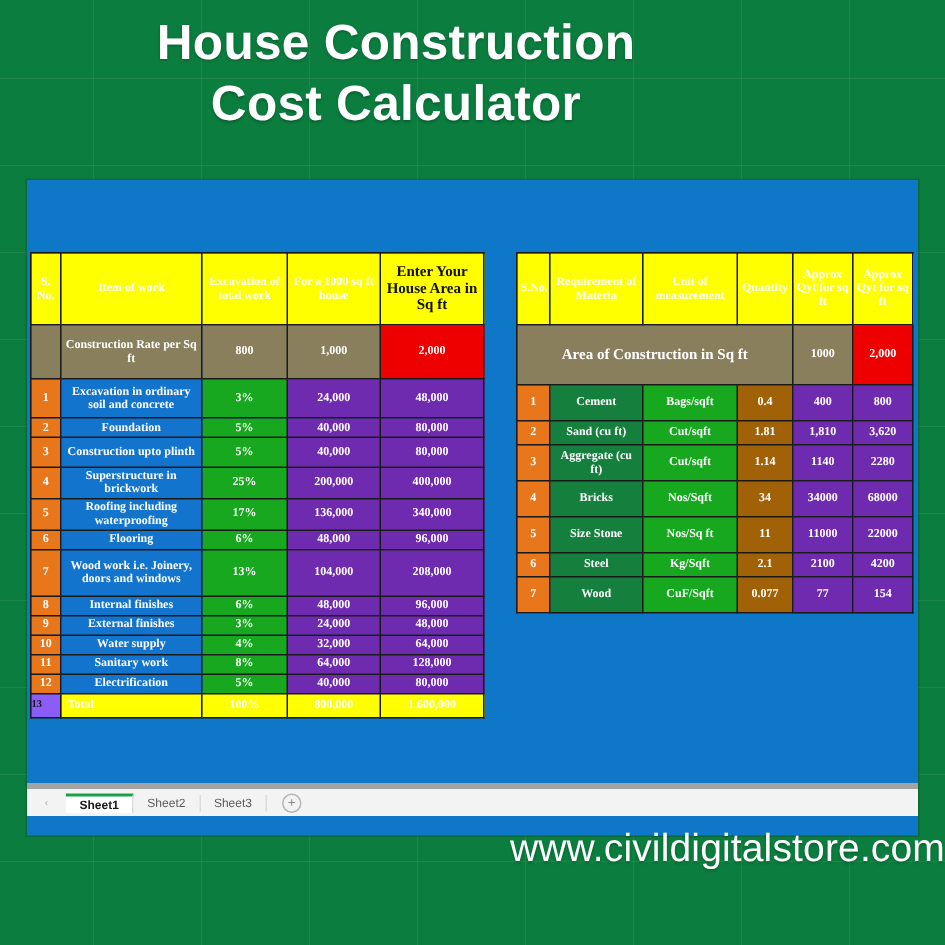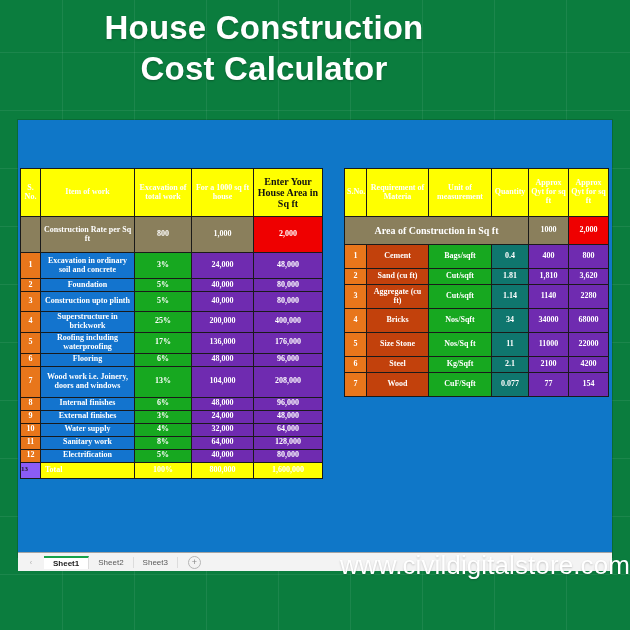--- a/index.html
+++ b/index.html
@@ -62,36 +62,36 @@
   
   td.hdr{background:#ffff00;color:#a32020;font-size:7.5px;}
   td.hdr.big{color:#111111;font-size:10px;}
   
   td.band{background:#8a7f5c;color:#ffffff;font-size:8px;}
   td.red{background:#ef0000;color:#ffffff;}
   
   td.sn{background:#e8761b;color:#ffffff;font-size:6.5px;}
   
   td.item{background:#1374ce;color:#ffffff;text-align:left;padding-left:4px;font-size:8px;}
-  td.itemc{background:#c2410c;color:#ffffff;font-size:8px;}
+  td.itemc{background:#15803d;color:#ffffff;font-size:8px;}
   
   td.grn{background:#17a820;color:#ffffff;}
   
   td.pur{background:#6f2bb0;color:#ffffff;}
   
-  td.blu{background:#0f766e;color:#ffffff;font-size:9px;}
+  td.blu{background:#a16207;color:#ffffff;font-size:9px;}
   
   td.tot{background:#ffff00;color:#1a1a1a;font-size:11px;text-align:right;padding-right:5px;}
   td.tot.l{text-align:left;padding-left:4px;}
   td.tot.sn{background:#8b5cf6;color:#1a1a1a;font-size:7px;text-align:left;padding:0;}
 
   
   #tabbar{
-    position:absolute;left:18px;top:552px;width:594px;height:18px;
-    background:#f3f3f3;border-top:1px solid #a3a3a3;
+    position:absolute;left:18px;top:522px;width:594px;height:18px;
+    background:#f3f3f3;border-top:4px solid #a3a3a3;
     display:flex;align-items:center;
     font-family:"Liberation Sans", sans-serif;font-size:8px;color:#5a5a5a;
   }
   #tab-nav{width:26px;text-align:center;color:#b0b0b0;font-size:7px;}
   .tab{padding:1px 9px;border-right:1px solid #dcdcdc;}
   .tab.active{background:#ffffff;color:#1a1a1a;font-weight:bold;border-top:2px solid #17a24a;}
   #add-sheet{margin-left:10px;width:11px;height:11px;border:1px solid #b5b5b5;border-radius:50%;
              display:flex;align-items:center;justify-content:center;color:#8a8a8a;font-size:9px;line-height:1;}
 
   
@@ -162,21 +162,21 @@
           <td class="item">Superstructure in brickwork</td>
           <td class="grn">25%</td>
           <td class="pur">200,000</td>
           <td class="pur">400,000</td>
         </tr>
         <tr style="height: 20px;">
           <td class="sn">5</td>
           <td class="item">Roofing including waterproofing</td>
           <td class="grn">17%</td>
           <td class="pur">136,000</td>
-          <td class="pur">176,000</td>
+          <td class="pur">340,000</td>
         </tr>
         <tr style="height: 13px;">
           <td class="sn">6</td>
           <td class="item">Flooring</td>
           <td class="grn">6%</td>
           <td class="pur">48,000</td>
           <td class="pur">96,000</td>
         </tr>
         <tr style="height: 31px;">
           <td class="sn">7</td>
@@ -241,21 +241,21 @@
     </colgroup>
     <tbody id="right-body">
         <tr style="height: 48px;">
           <td class="hdr">S.No.</td>
           <td class="hdr">Requirement of Materia</td>
           <td class="hdr">Unit of measurement</td>
           <td class="hdr">Quantity</td>
           <td class="hdr">Approx Qyt for sq ft</td>
           <td class="hdr">Approx Qyt for sq ft</td>
         </tr>
-        <tr style="height: 28px;">
+        <tr style="height: 40px;">
           <td class="band" colspan="4" style="font-size: 10px;">Area of Construction in Sq ft</td>
           <td class="band">1000</td>
           <td class="red">2,000</td>
         </tr>
         <tr style="height: 24px;">
           <td class="sn">1</td>
           <td class="itemc">Cement</td>
           <td class="grn">Bags/sqft</td>
           <td class="blu">0.4</td>
           <td class="pur">400</td>

